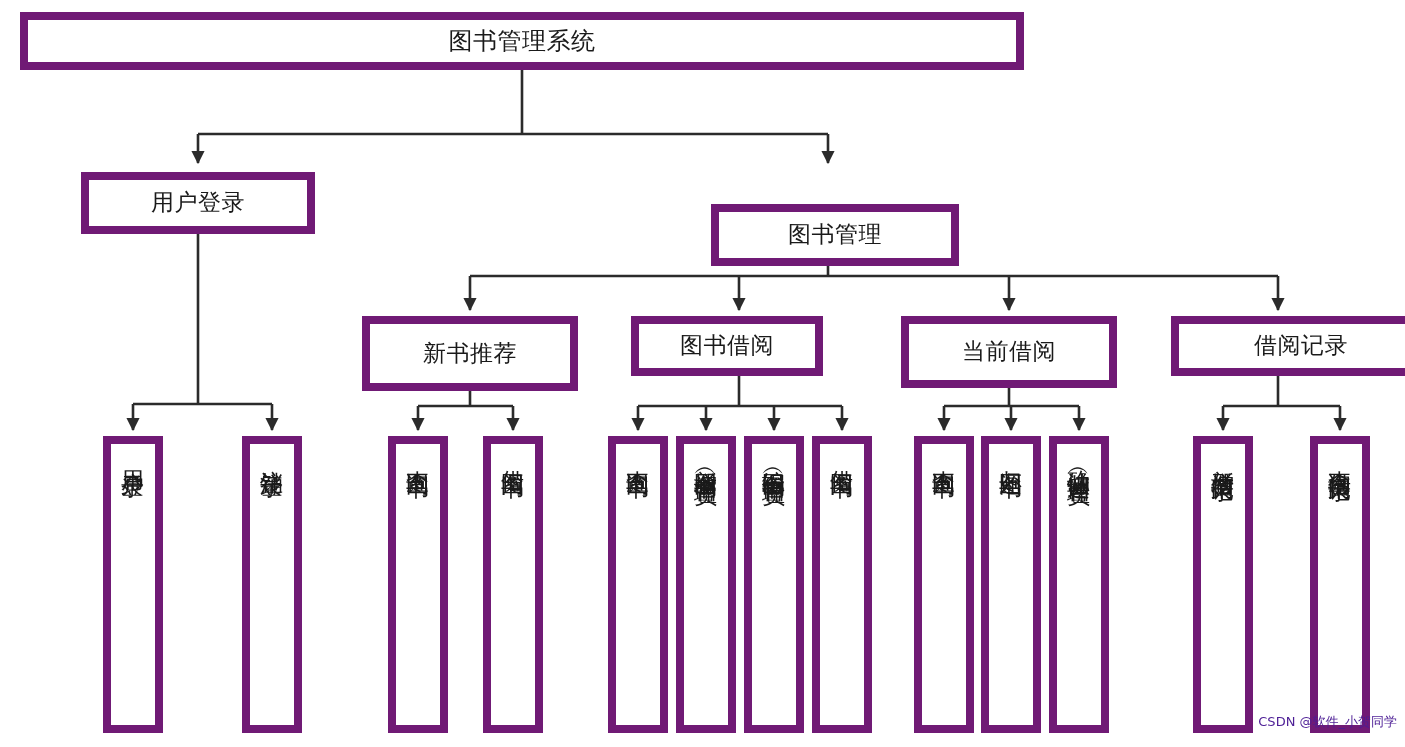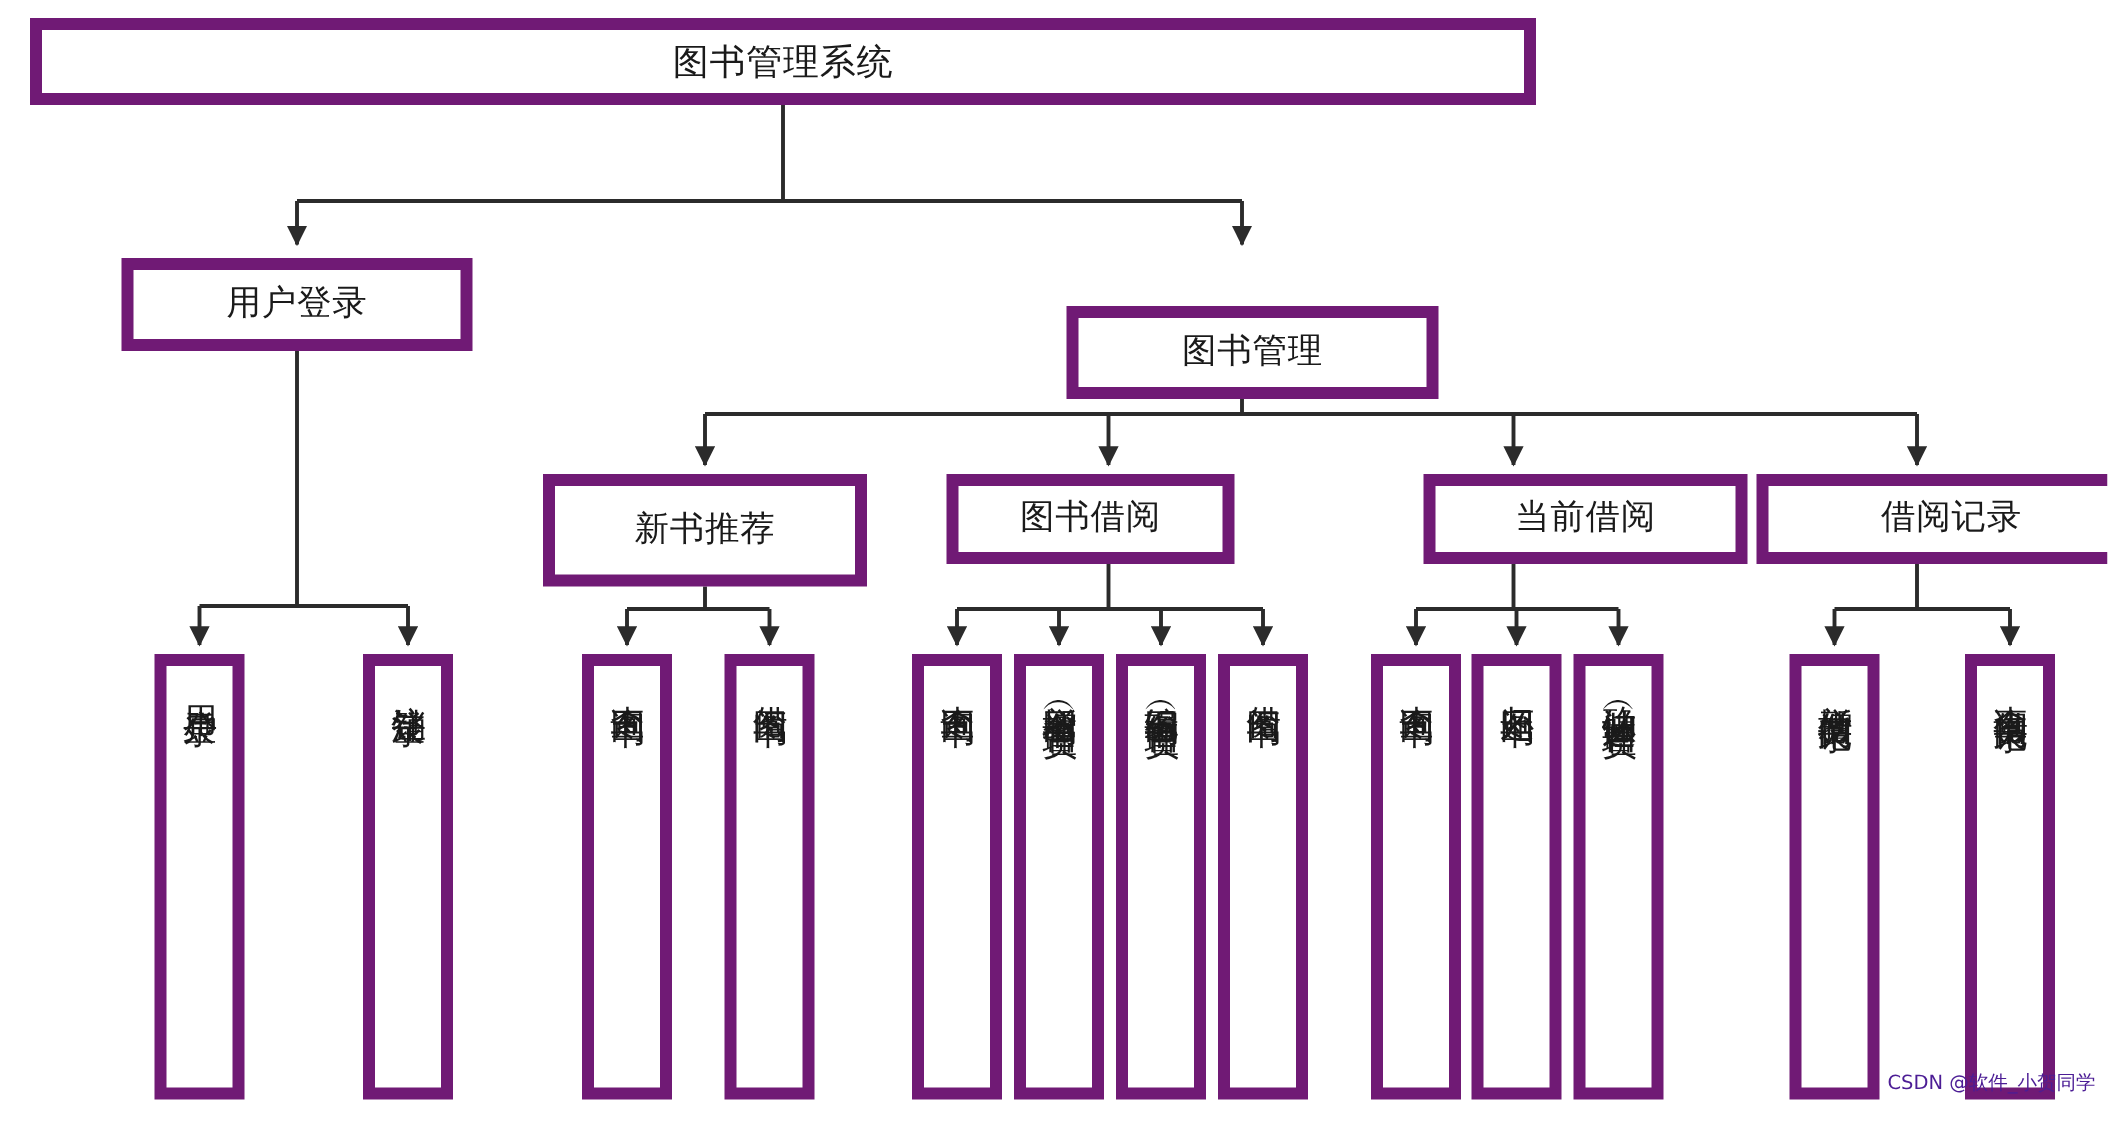--- a/index.html
+++ b/index.html
@@ -135,21 +135,21 @@
   <div class="node h-node" style="left:711px; top:172px; width:248px; height:62px;margin-top:32px;">
     <span class="node-label">图书管理</span>
   </div>
 
   <div class="node h-node" style="left:362px; top:316px; width:216px; height:75px;">
     <span class="node-label">新书推荐</span>
   </div>
   <div class="node h-node" style="left:631px; top:316px; width:192px; height:60px;">
     <span class="node-label">图书借阅</span>
   </div>
-  <div class="node h-node" style="left:901px; top:316px; width:216px; height:60px;margin-left:48px;">
+  <div class="node h-node" style="left:901px; top:316px; width:216px; height:72px;">
     <span class="node-label">当前借阅</span>
   </div>
   <div class="node h-node" style="left:1171px; top:316px; width:260px; height:60px;">
     <span class="node-label">借阅记录</span>
   </div>
 
   <div class="node v-node" style="left:103px; top:436px; width:60px; height:297px;">
     <span class="node-label">用户登录</span>
   </div>
   <div class="node v-node" style="left:242px; top:436px; width:60px; height:297px;">

